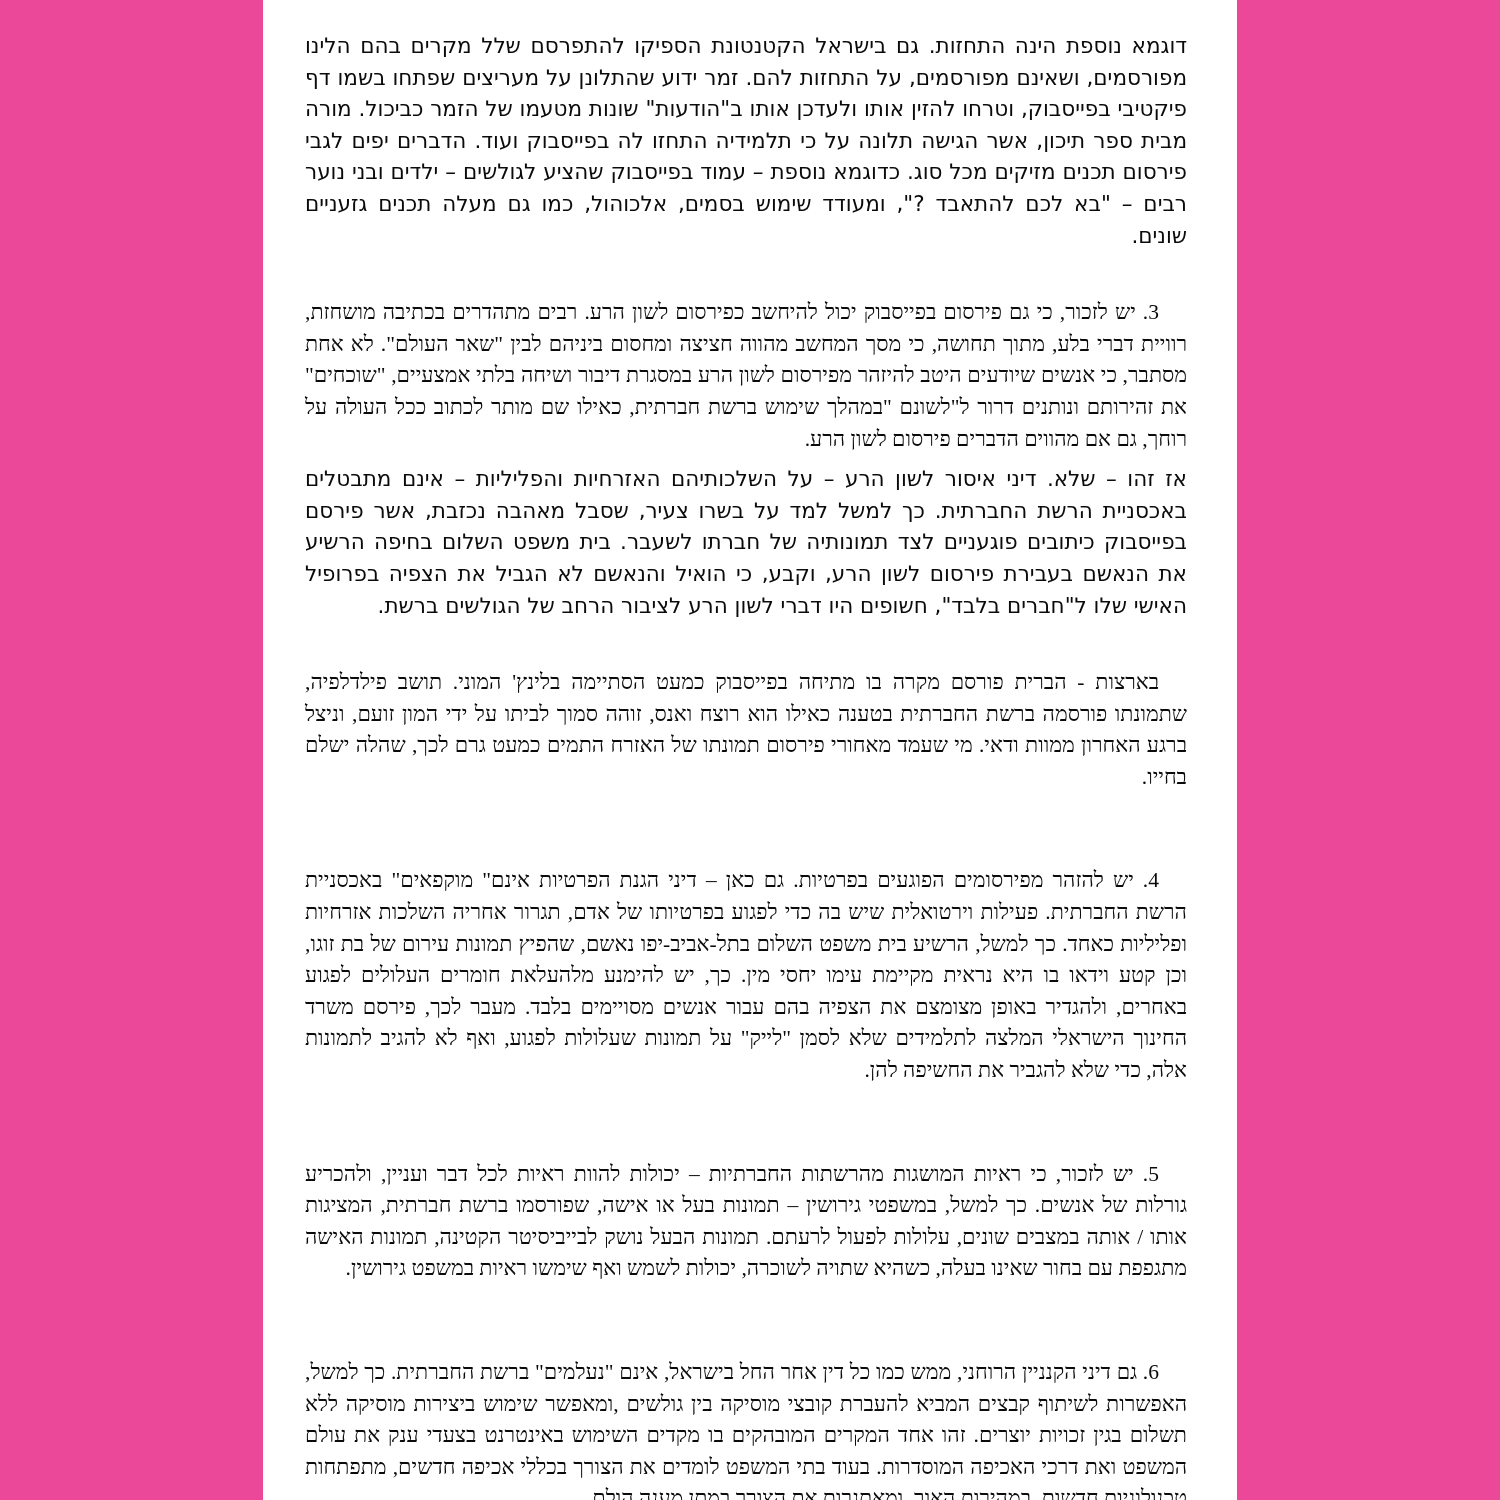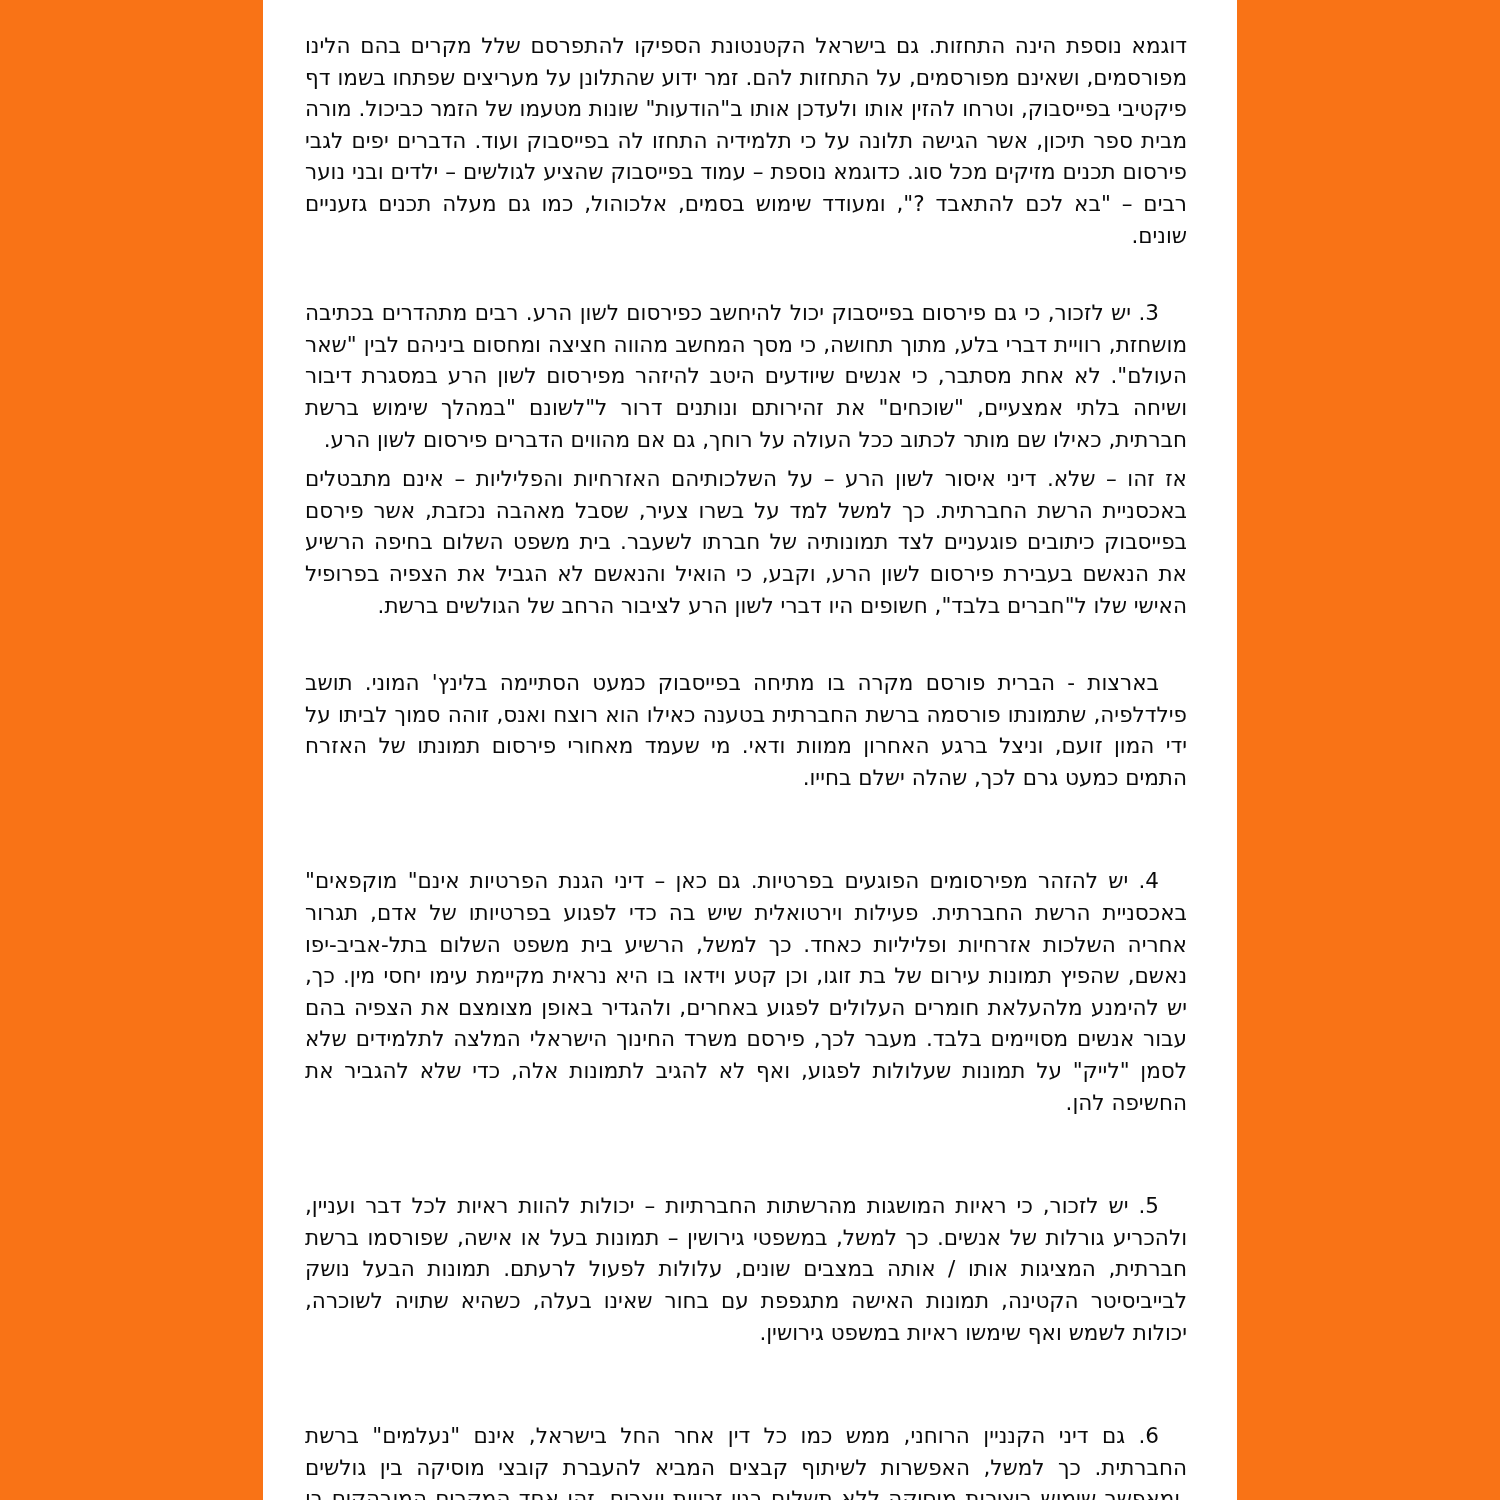--- a/index.html
+++ b/index.html
@@ -10,21 +10,21 @@
     width: 1500px;
     height: 1500px;
     background: #eeb97c;
     font-family: "DejaVu Sans", "Liberation Sans", sans-serif;
     overflow: hidden;
   }
   .page-wrap {
     position: relative;
     width: 1500px;
     height: 1500px;
-    background: #f97316;
+    background: #ec4899;
   }
   .sheet {
     position: absolute;
     top: 0;
     left: 263px;
     width: 974px;
     height: 1500px;
     background: #ffffff;
     box-sizing: border-box;
     padding: 30px 50px 20px 42px;
@@ -39,20 +39,21 @@
     letter-spacing: 0px;
   }
   p.para {
     margin: 0;
     text-align: justify;
     text-justify: inter-word;
     white-space: pre-wrap;
   }
   p.para.indent {
     text-indent: 28px;
+    font-family: Liberation Serif, serif;
   }
   .gap-lg { height: 46px; }
   .gap-md { height: 26px; }
   .gap-sm { height: 8px; }
 </style>
 </head>
 <body>
 
 <div class="page-wrap">
   <div class="sheet">

